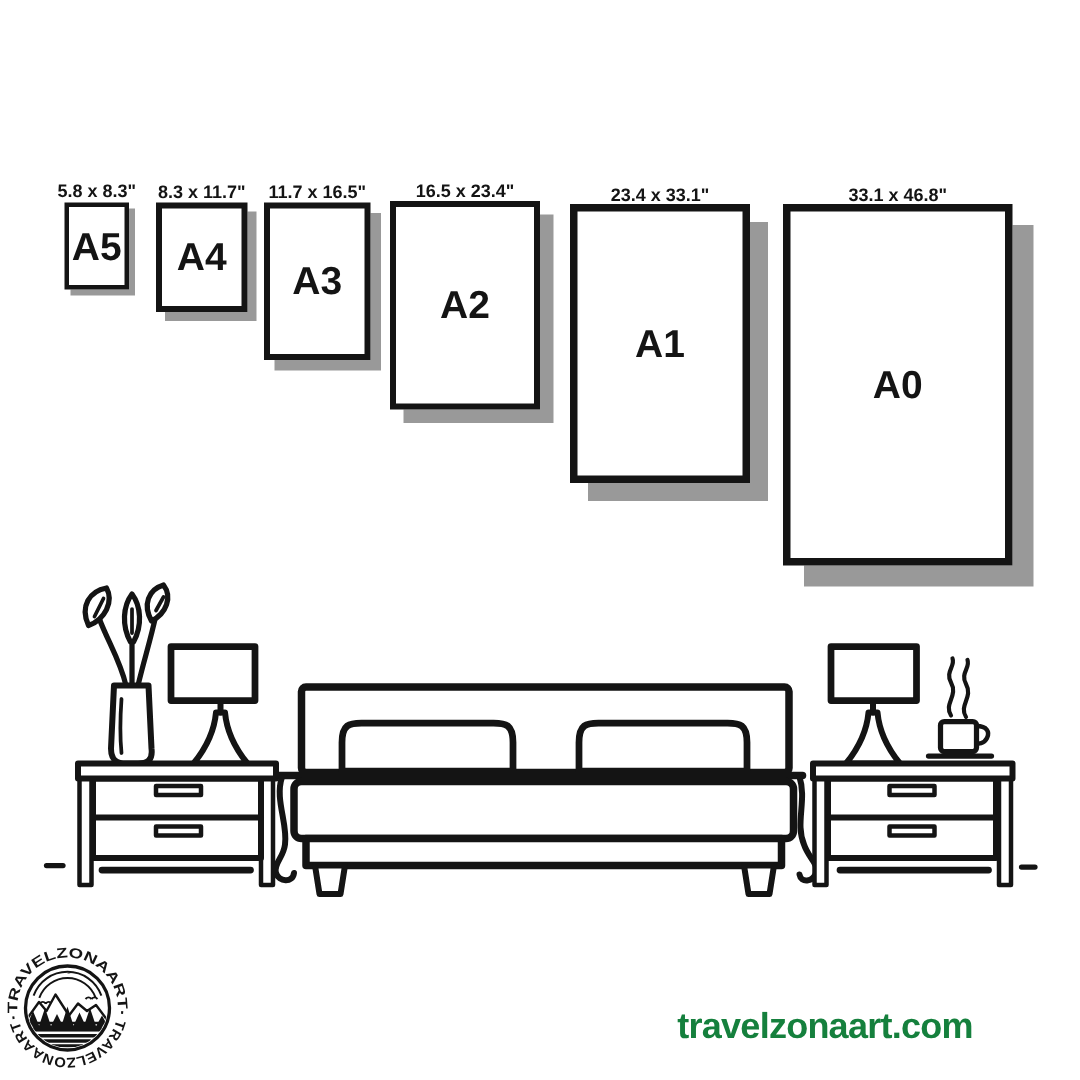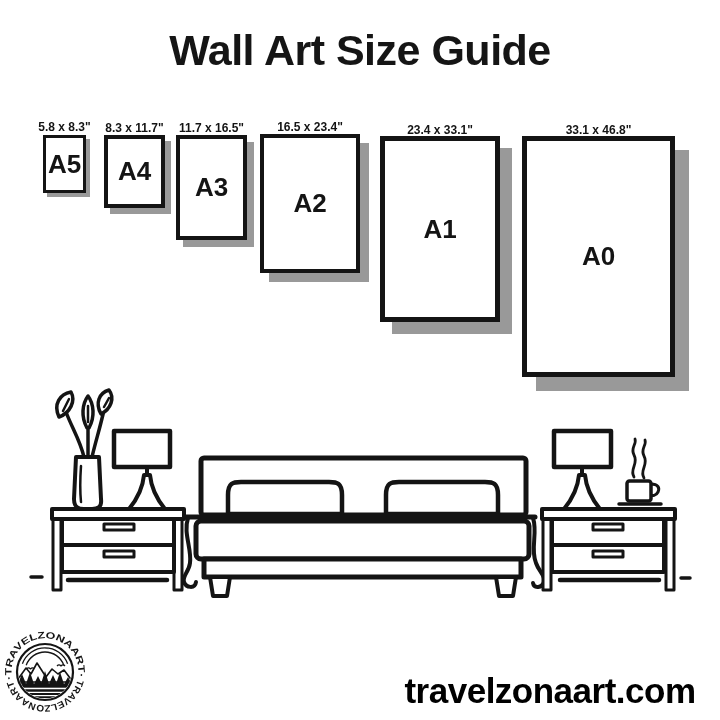--- a/index.html
+++ b/index.html
@@ -24,29 +24,28 @@
   .box-a5 .size-name { font-size:26px; }
   .box-a4 { left:104px; top:135px; width:61px;  height:73px;  box-shadow:6px 6px 0 #999; }
   .box-a3 { left:176px; top:135px; width:71px;  height:105px; box-shadow:7px 7px 0 #999; }
   .box-a2 { left:260px; top:134px; width:100px; height:139px; box-shadow:9px 9px 0 #999; }
   .box-a1 { left:380px; top:136px; width:120px; height:186px; border-width:5px; box-shadow:12px 12px 0 #999; }
   .box-a0 { left:522px; top:136px; width:153px; height:241px; border-width:5px; box-shadow:14px 14px 0 #999; }
   .room-svg { position:absolute; left:0; top:380px; width:720px; height:225px; }
   .logo-svg { position:absolute; left:2px; top:628px; width:86px; height:88px; }
   .website {
     position:absolute; top:671px; left:385px; width:330px; text-align:center;
-    font-size:35px; font-weight:bold; letter-spacing:-0.5px; color:#000000;
+    font-size:24px; font-weight:bold; letter-spacing:-0.5px; color:#15803d;
   }
 </style>
 </head>
 <body>
 
 <div class="canvas">
 
-  <div class="title">Wall Art Size Guide</div>
 
   <div class="size-box box-a5">
     <span class="dim-label">5.8 x 8.3"</span>
     <span class="size-name">A5</span>
   </div>
   <div class="size-box box-a4">
     <span class="dim-label">8.3 x 11.7"</span>
     <span class="size-name">A4</span>
   </div>
   <div class="size-box box-a3">

